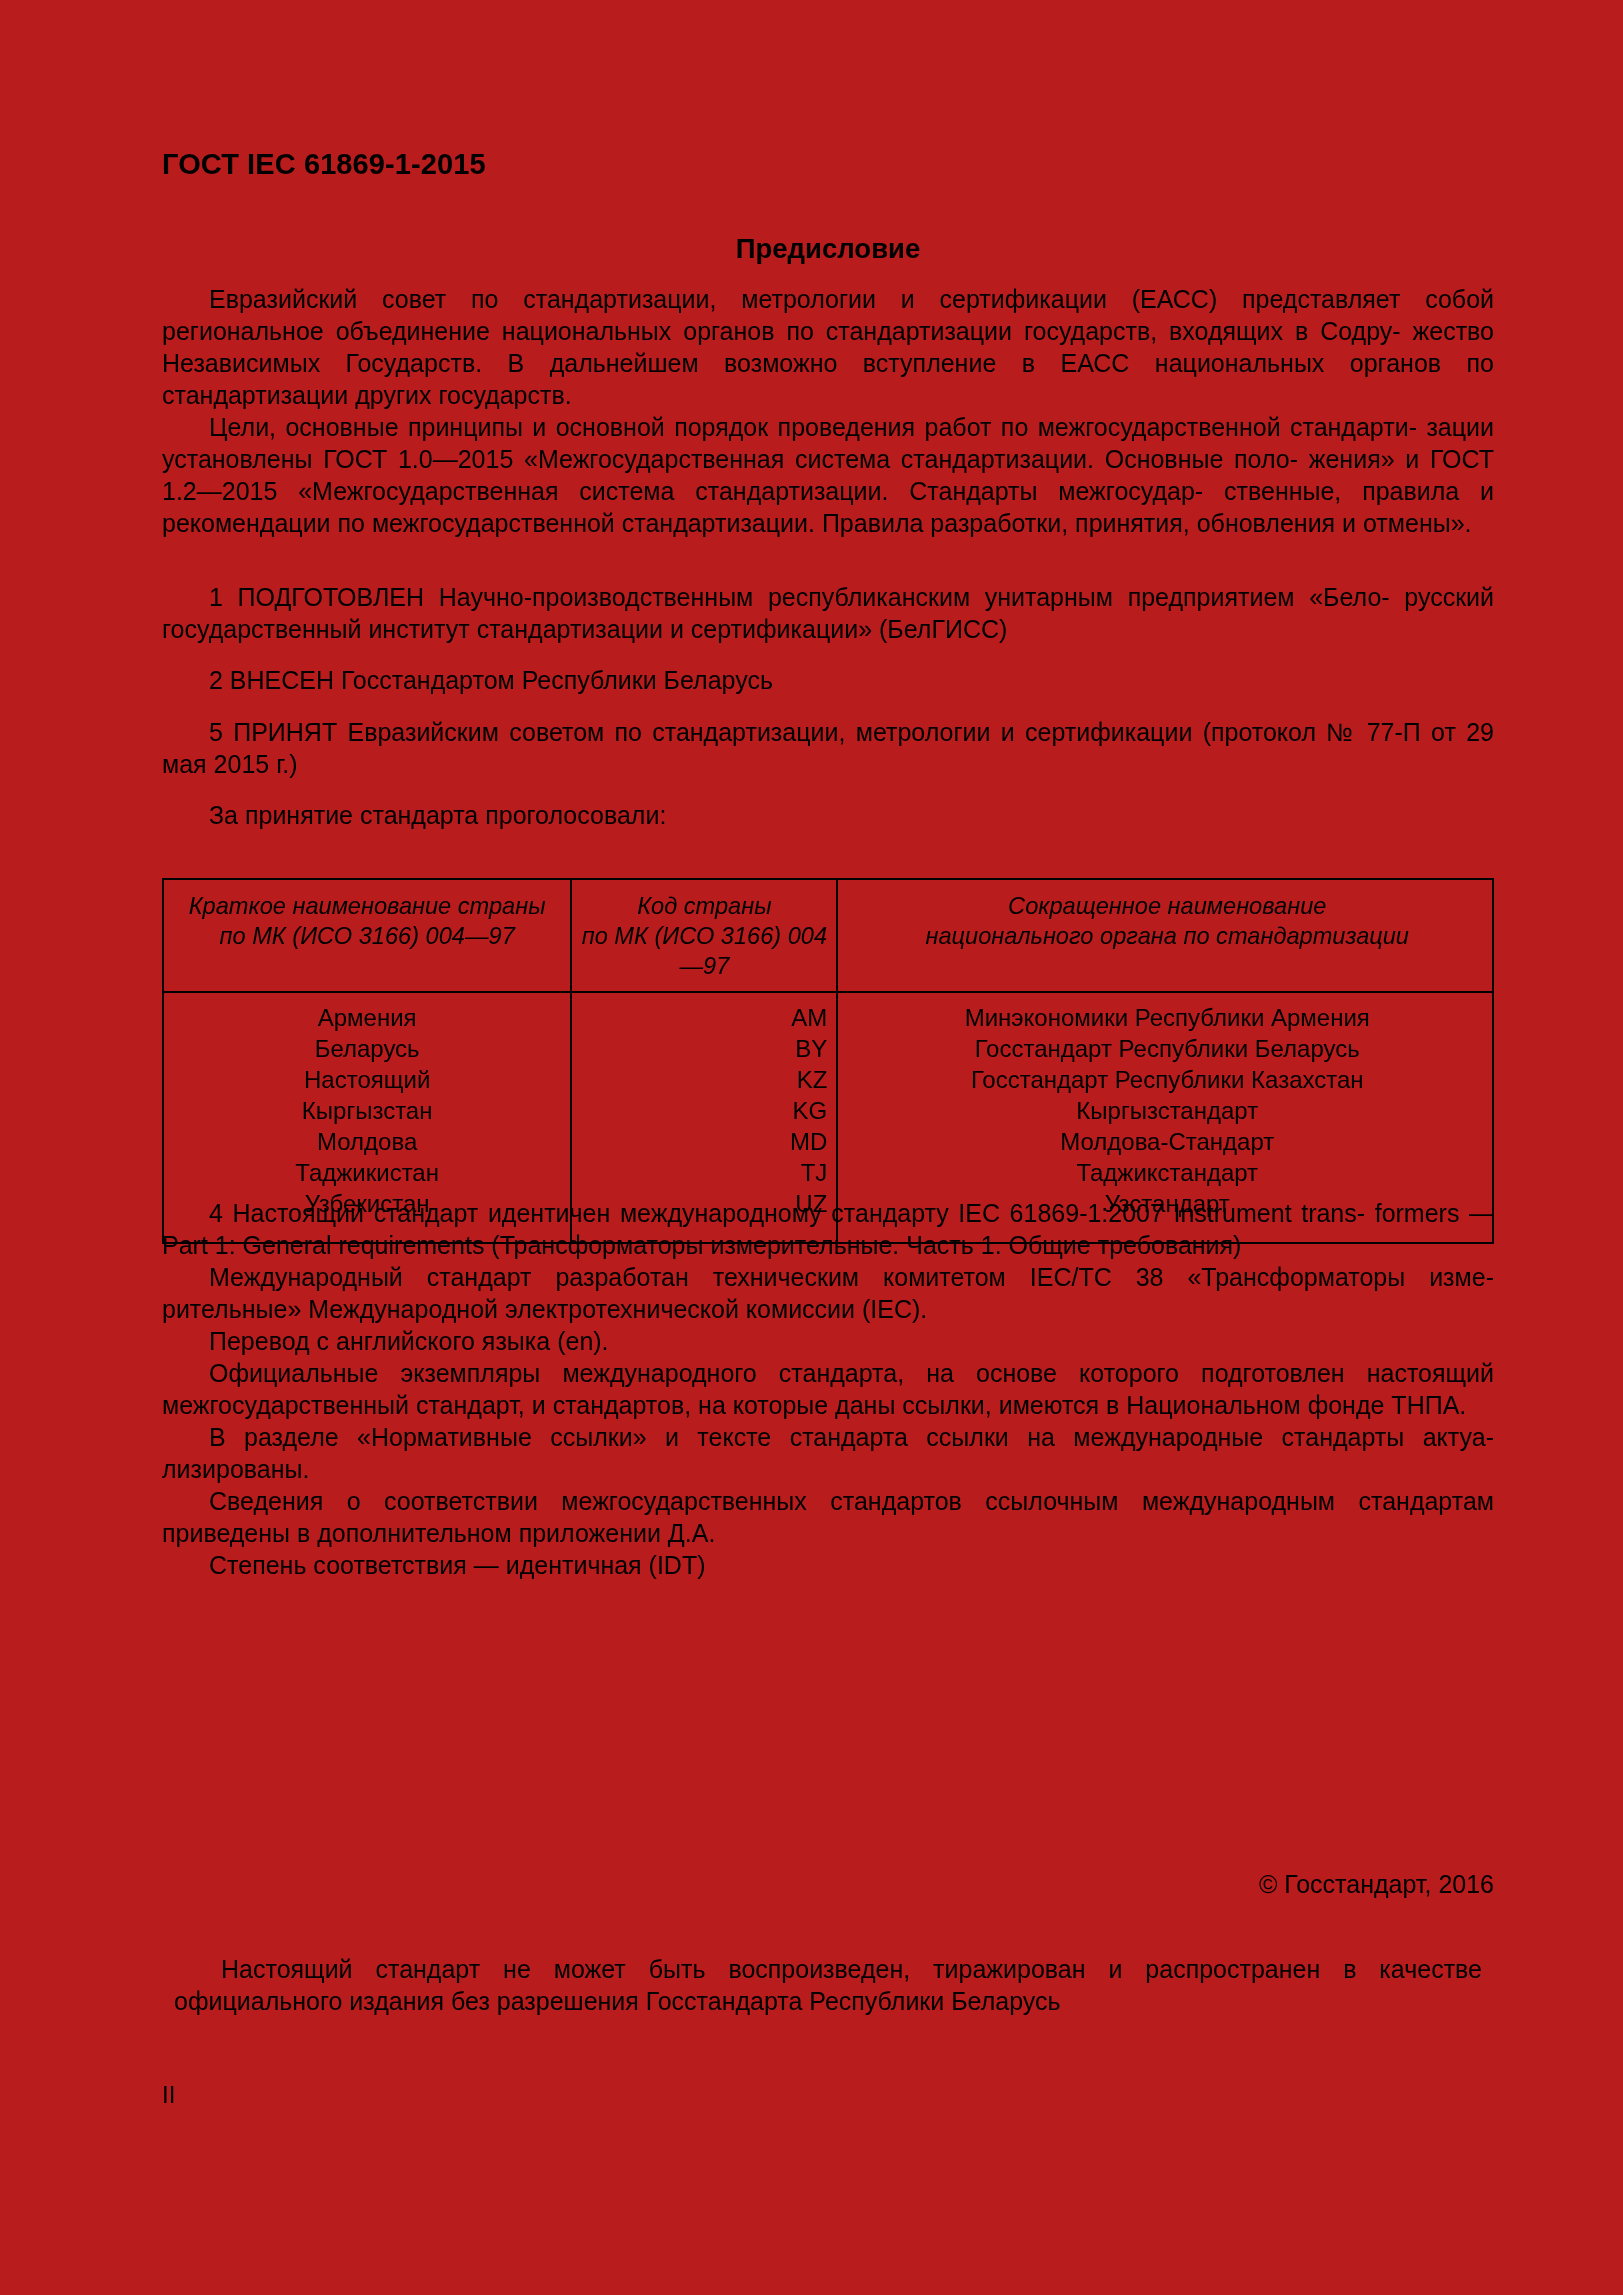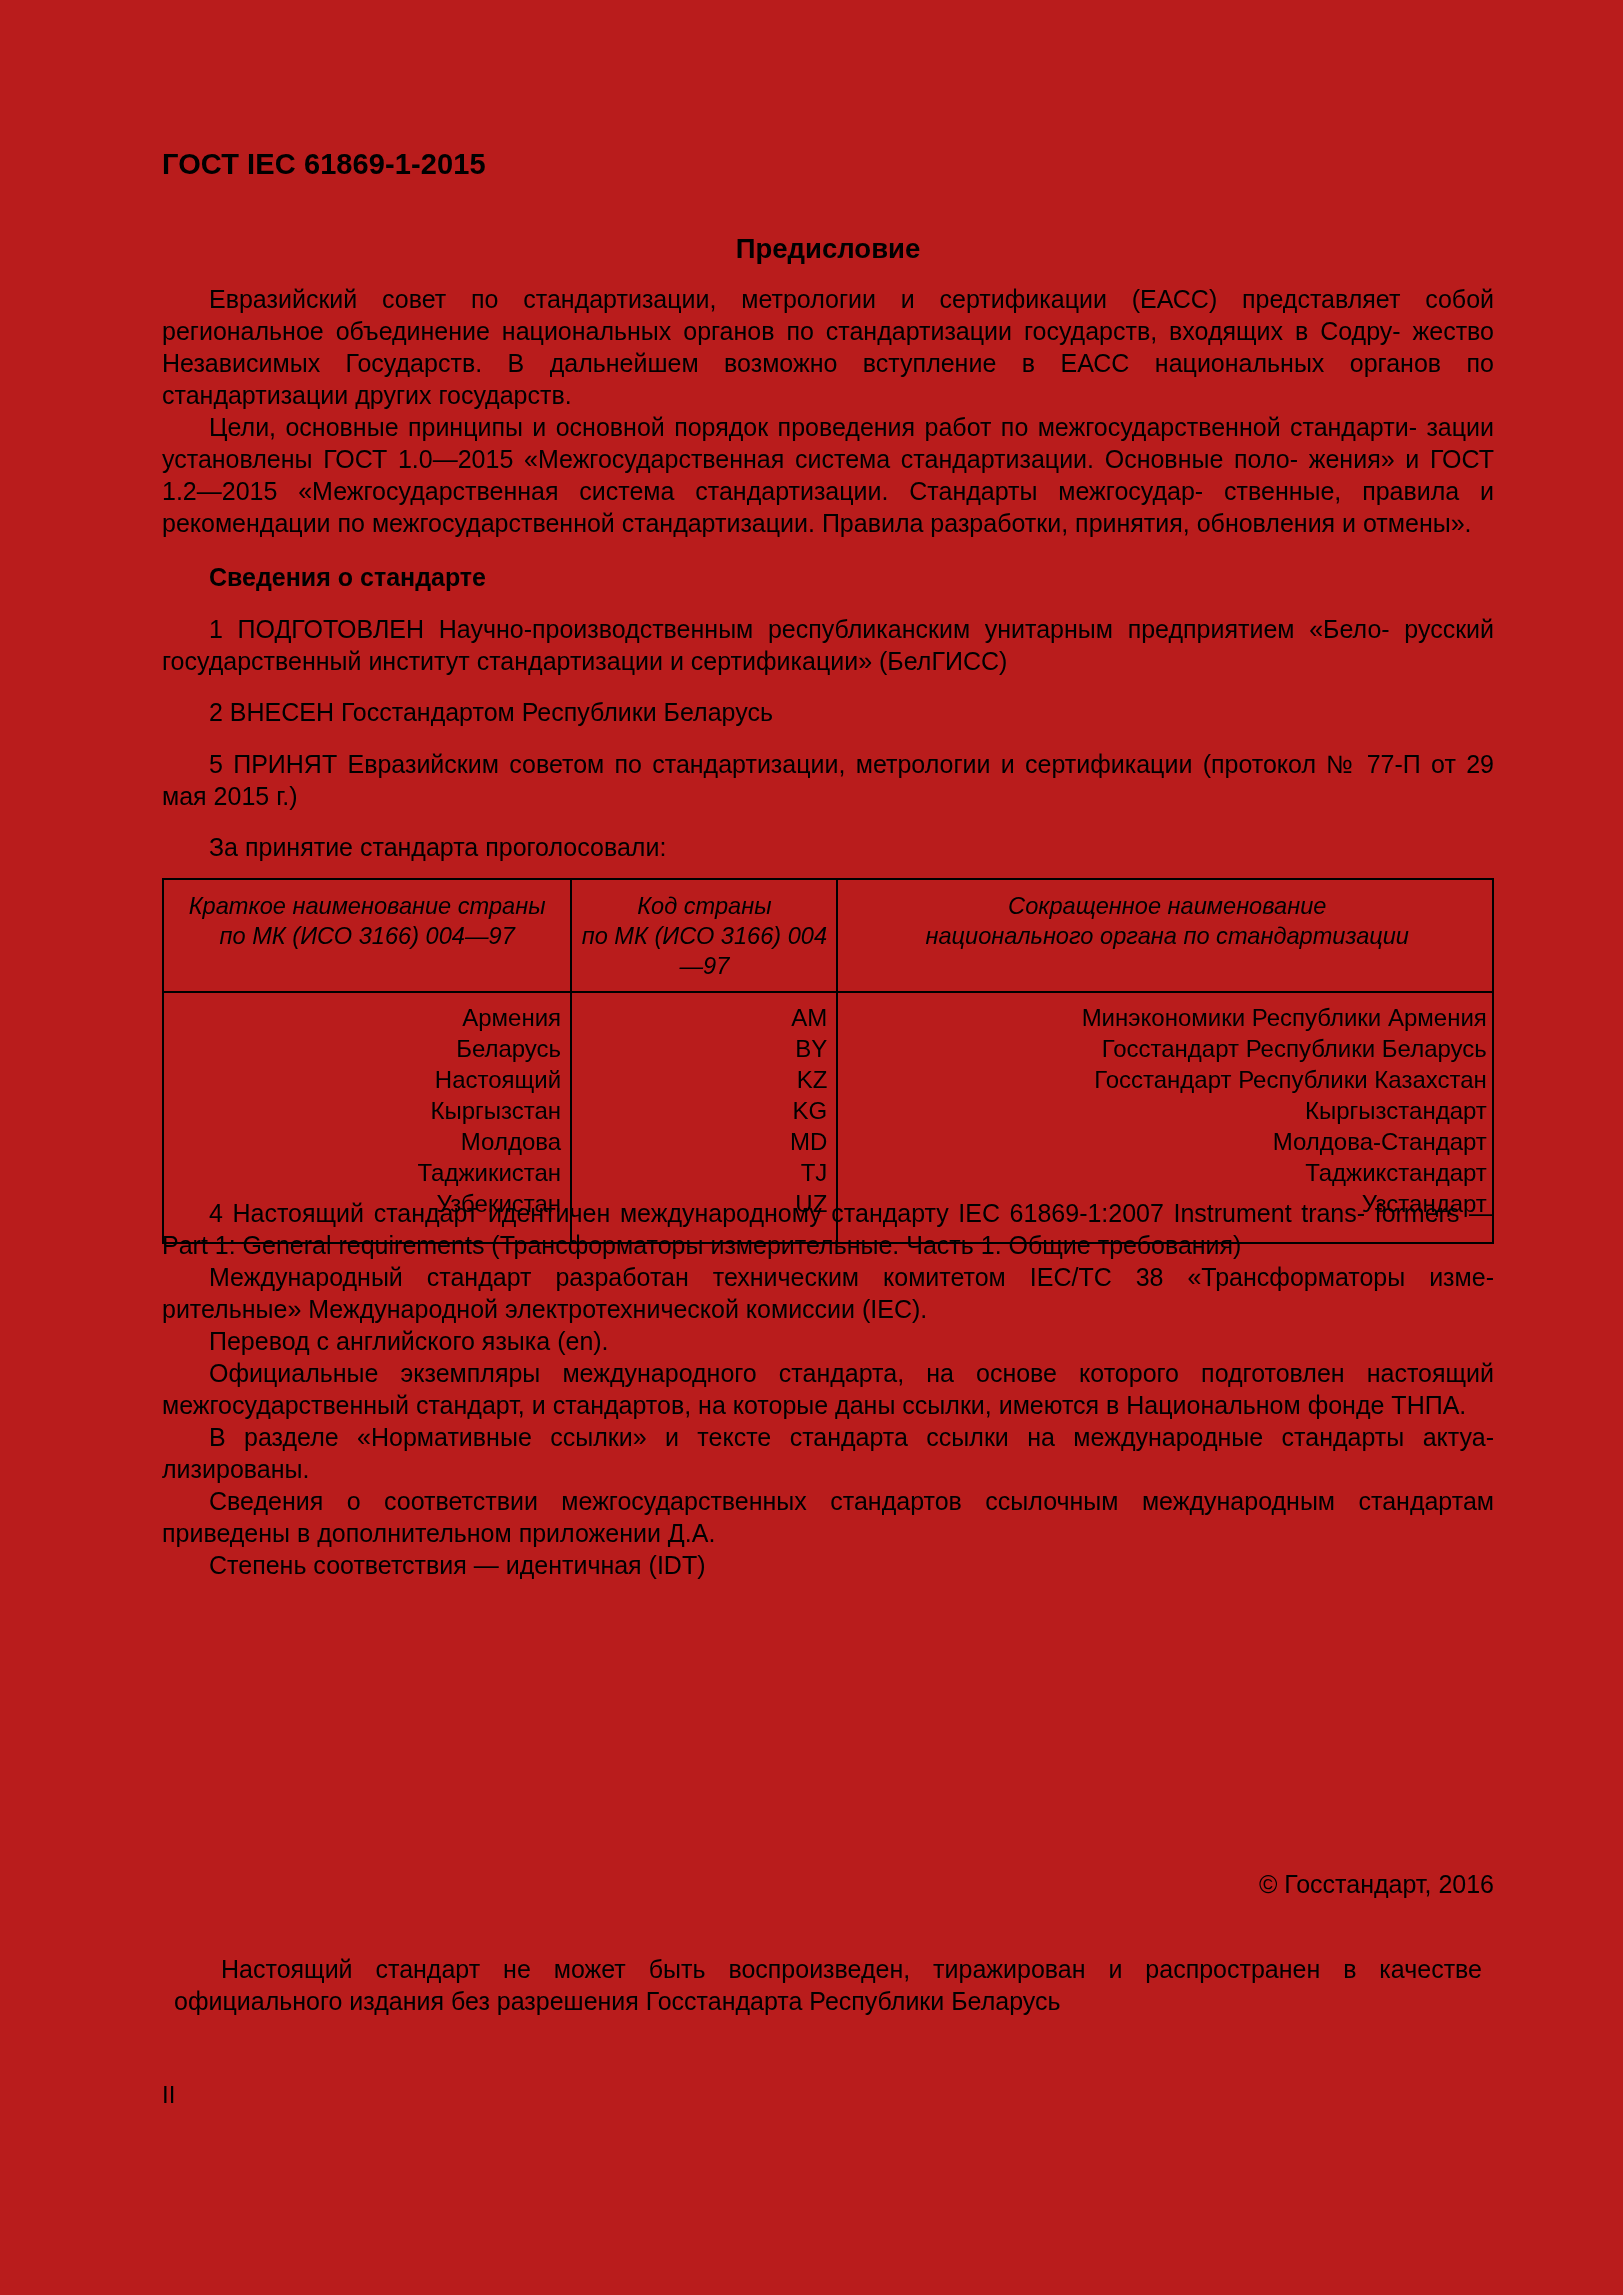--- a/index.html
+++ b/index.html
@@ -106,21 +106,21 @@
     font-size: 24px;
     line-height: 31px;
     padding: 0 9.2px;
     border-right: 2px solid #000;
   }
   .vote-table tbody td:last-child { border-right: none; }
   .vote-table tbody tr:first-child td { padding-top: 9.2px; }
   .vote-table tbody tr:last-child td { padding-bottom: 23px; }
   .vote-table td.code { text-align: right; }
   .vote-table td.name,
-  .vote-table td.body { text-align: right; }
+  .vote-table td.body { text-align: center; }
 
   .tbl-rule-top {
     height: 0;
     border-top: 2.6px solid #000;
   }
   .tbl-rule-mid {
     height: 0;
     border-top: 2.6px solid #000;
   }
   .tbl-rule-bot {
@@ -193,21 +193,20 @@
     <p class="para">
       <span>Цели, основные принципы и основной порядок проведения работ по межгосударственной стандарти-</span>
       <span>зации установлены ГОСТ 1.0—2015 «Межгосударственная система стандартизации. Основные поло-</span>
       <span>жения» и ГОСТ 1.2—2015 «Межгосударственная система стандартизации. Стандарты межгосудар-</span>
       <span>ственные, правила и рекомендации по межгосударственной стандартизации. Правила разработки,</span>
       <span>принятия, обновления и отмены».</span>
     </p>
 
     <div class="gap-lg"></div>
 
-    <p class="subhead">Сведения о стандарте</p>
 
     <div class="gap-md"></div>
 
     <p class="para">
       <span>1 ПОДГОТОВЛЕН Научно-производственным республиканским унитарным предприятием «Бело-</span>
       <span>русский государственный институт стандартизации и сертификации» (БелГИСС)</span>
     </p>
 
     <div class="gap-md"></div>
 

